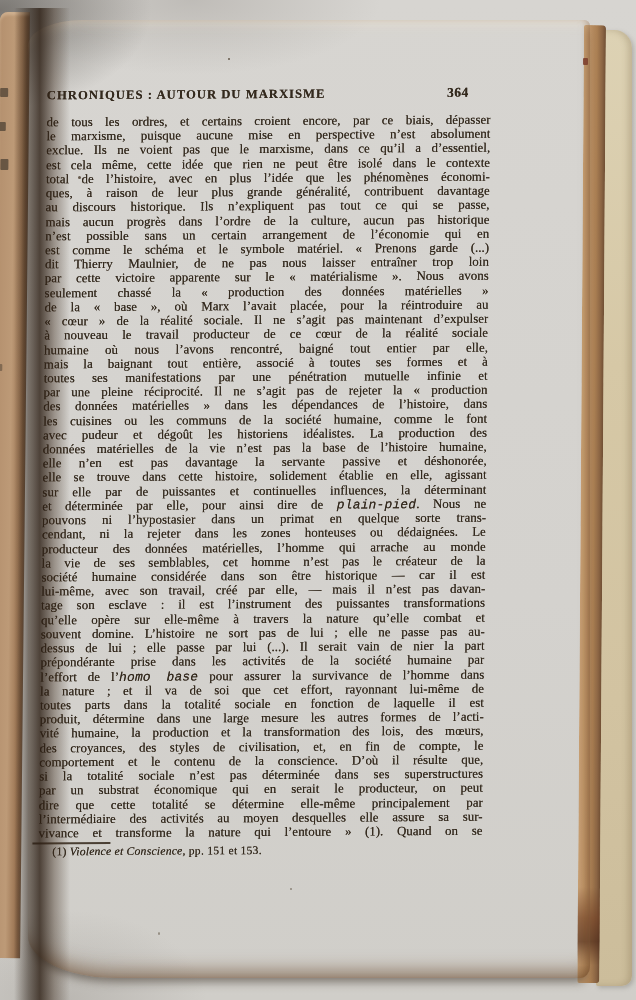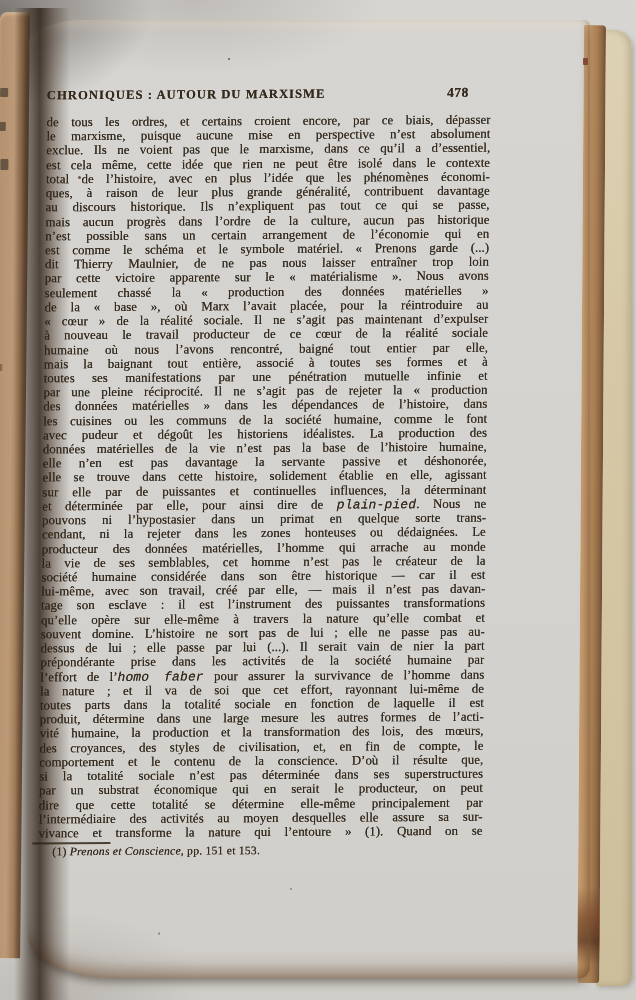--- a/index.html
+++ b/index.html
@@ -109,21 +109,21 @@
   <div class="page">
     <div class="speck" style="left:50px;top:156px;width:3px;height:3px;"></div>
     <div class="speck" style="left:200px;top:38px;width:2px;height:2px;"></div>
     <div class="speck" style="left:262px;top:868px;width:2px;height:2px;opacity:.5;"></div>
     <div class="speck" style="left:130px;top:912px;width:2px;height:3px;opacity:.45;"></div>
     <div class="nick" style="left:555px;top:38px;width:5px;height:7px;"></div>
 
     <div class="textblock">
       <div class="pageheader">
         <span class="title">CHRONIQUES : AUTOUR DU MARXISME</span>
-        <span class="num">478</span>
+        <span class="num">364</span>
       </div>
       <div class="body">
           <div class="bl">de tous les ordres, et certains croient encore, par ce biais, dépasser</div>
           <div class="bl">le marxisme, puisque aucune mise en perspective n’est absolument</div>
           <div class="bl">exclue. Ils ne voient pas que le marxisme, dans ce qu’il a d’essentiel,</div>
           <div class="bl">est cela même, cette idée que rien ne peut être isolé dans le contexte</div>
           <div class="bl">total de l’histoire, avec en plus l’idée que les phénomènes économi-</div>
           <div class="bl">ques, à raison de leur plus grande généralité, contribuent davantage</div>
           <div class="bl">au discours historique. Ils n’expliquent pas tout ce qui se passe,</div>
           <div class="bl">mais aucun progrès dans l’ordre de la culture, aucun pas historique</div>
@@ -151,34 +151,34 @@
           <div class="bl">cendant, ni la rejeter dans les zones honteuses ou dédaignées. Le</div>
           <div class="bl">producteur des données matérielles, l’homme qui arrache au monde</div>
           <div class="bl">la vie de ses semblables, cet homme n’est pas le créateur de la</div>
           <div class="bl">société humaine considérée dans son être historique — car il est</div>
           <div class="bl">lui-même, avec son travail, créé par elle, — mais il n’est pas davan-</div>
           <div class="bl">tage son esclave : il est l’instrument des puissantes transformations</div>
           <div class="bl">qu’elle opère sur elle-même à travers la nature qu’elle combat et</div>
           <div class="bl">souvent domine. L’histoire ne sort pas de lui ; elle ne passe pas au-</div>
           <div class="bl">dessus de lui ; elle passe par lui (...). Il serait vain de nier la part</div>
           <div class="bl">prépondérante prise dans les activités de la société humaine par</div>
-          <div class="bl">l’effort de l’<i>homo faber</i> pour assurer la survivance de l’homme dans</div>
+          <div class="bl">l’effort de l’<i>homo base</i> pour assurer la survivance de l’homme dans</div>
           <div class="bl">la nature ; et il va de soi que cet effort, rayonnant lui-même de</div>
           <div class="bl">toutes parts dans la totalité sociale en fonction de laquelle il est</div>
           <div class="bl">produit, détermine dans une large mesure les autres formes de l’acti-</div>
           <div class="bl">vité humaine, la production et la transformation des lois, des mœurs,</div>
           <div class="bl">des croyances, des styles de civilisation, et, en fin de compte, le</div>
           <div class="bl">comportement et le contenu de la conscience. D’où il résulte que,</div>
           <div class="bl">si la totalité sociale n’est pas déterminée dans ses superstructures</div>
           <div class="bl">par un substrat économique qui en serait le producteur, on peut</div>
           <div class="bl">dire que cette totalité se détermine elle-même principalement par</div>
           <div class="bl">l’intermédiaire des activités au moyen desquelles elle assure sa sur-</div>
           <div class="bl">vivance et transforme la nature qui l’entoure » (1). Quand on se</div>
         </div>
       <div class="fnrule"></div>
-      <div class="footnote">(1) <i>Prenons et Conscience</i>, pp. 151 et 153.</div>
+      <div class="footnote">(1) <i>Violence et Conscience</i>, pp. 151 et 153.</div>
     </div>
   </div>
 
   <div class="gutter"></div>
 
 
 </div>
 
 </body></html>

